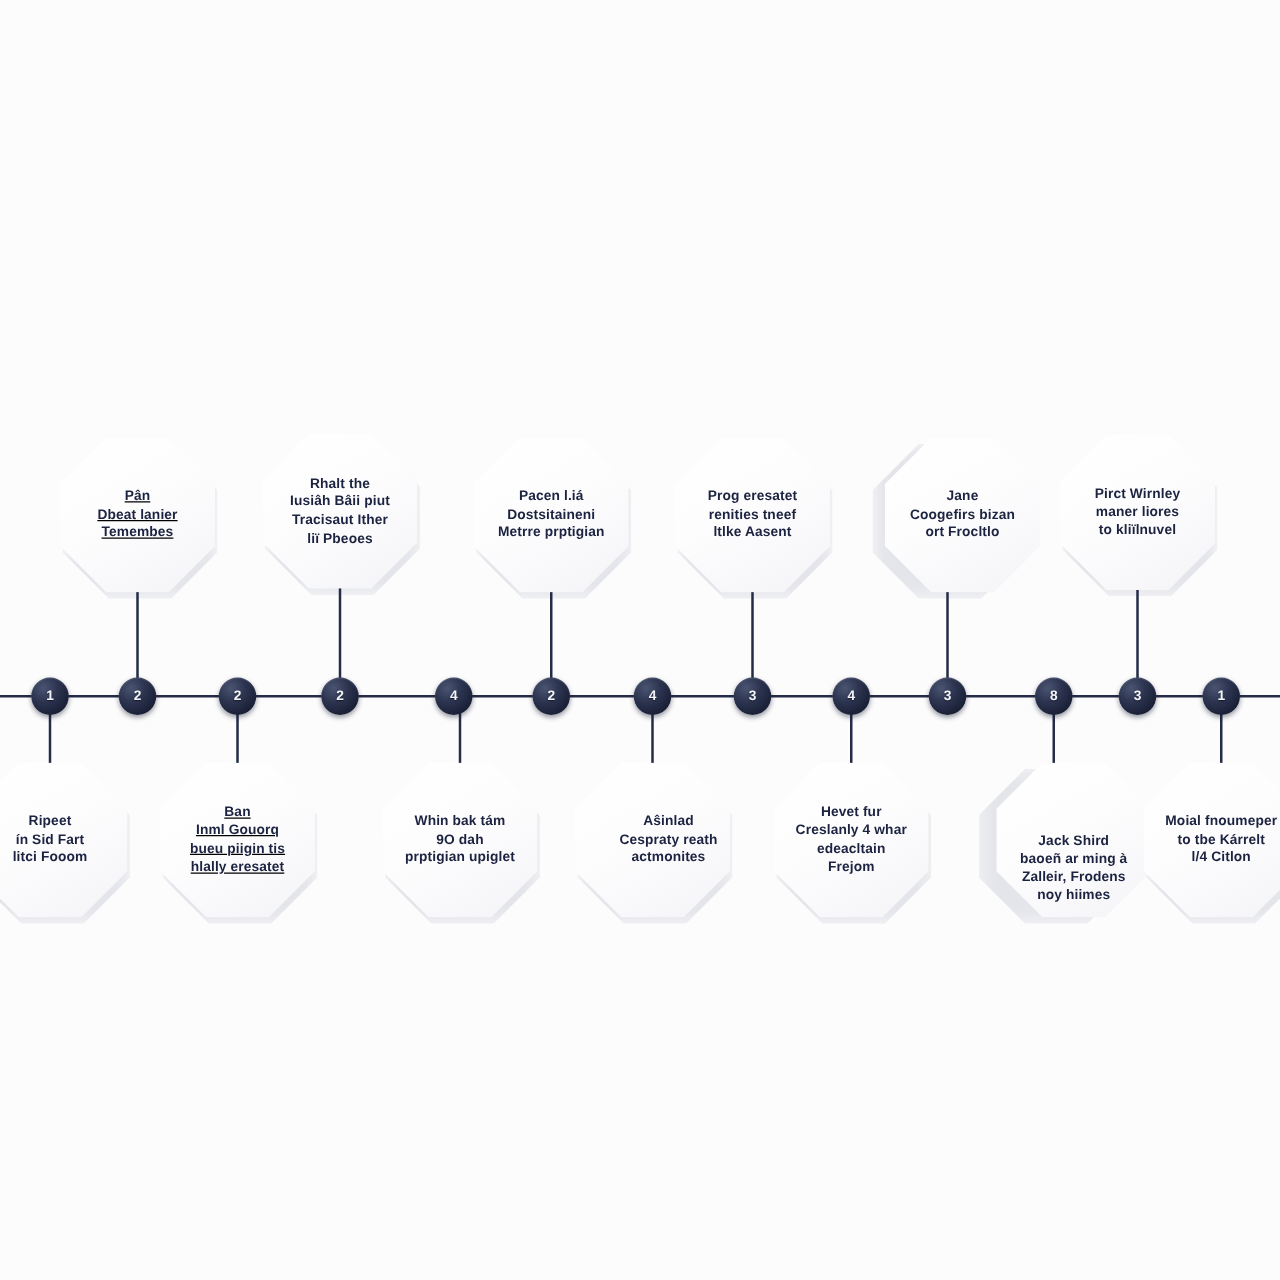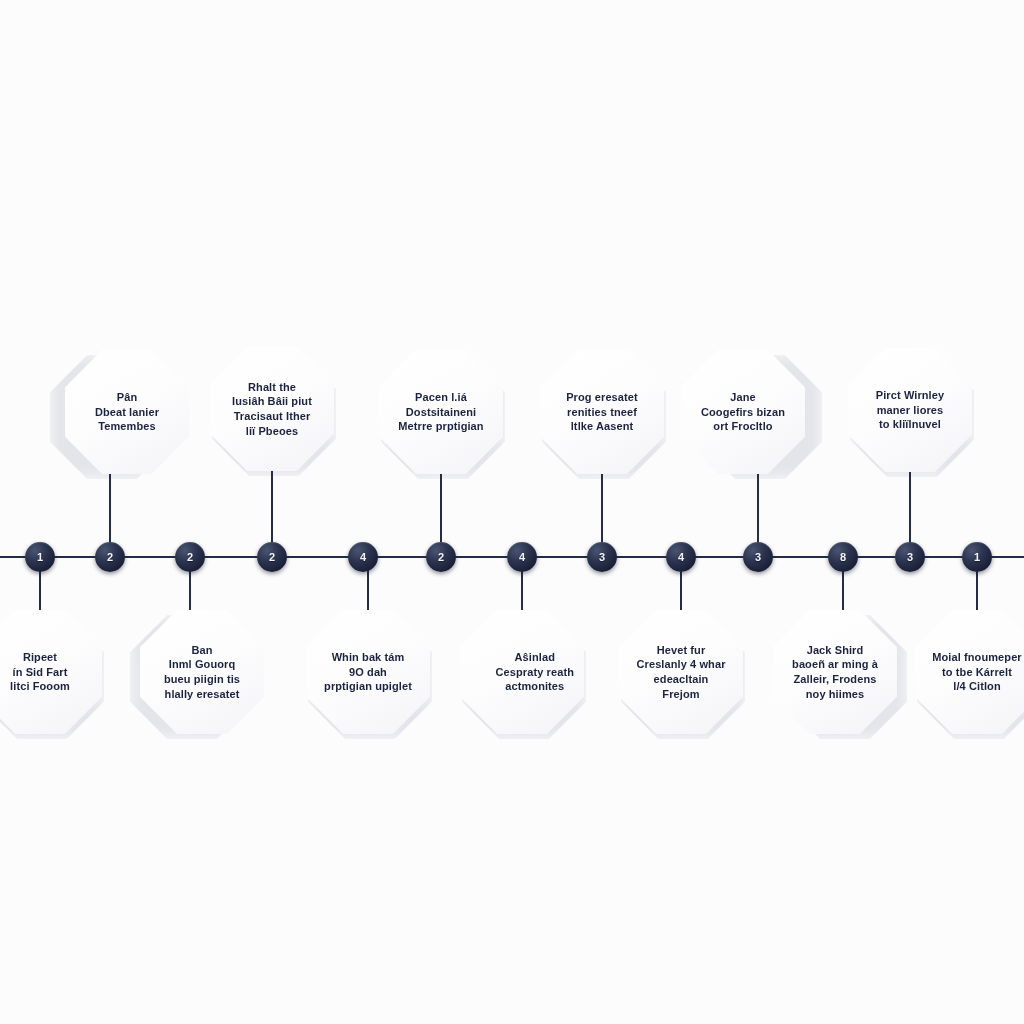--- a/index.html
+++ b/index.html
@@ -122,21 +122,21 @@
       <div class="stem" style="left: 757px; top: 460px; height: 96px;"></div>
       <div class="stem" style="left: 909px; top: 458px; height: 98px;"></div>
       <div class="stem" style="left: 39px; top: 556px; height: 68px;"></div>
       <div class="stem" style="left: 189px; top: 556px; height: 68px;"></div>
       <div class="stem" style="left: 367px; top: 556px; height: 68px;"></div>
       <div class="stem" style="left: 521px; top: 556px; height: 68px;"></div>
       <div class="stem" style="left: 680px; top: 556px; height: 68px;"></div>
       <div class="stem" style="left: 842px; top: 556px; height: 68px;"></div>
       <div class="stem" style="left: 976px; top: 556px; height: 68px;"></div>
       <div class="card-shadow" style="left: 50px; top: 355px;"></div>
-      <div class="card" style="left: 65px; top: 350px;">
+      <div class="card" style="left: 48px; top: 350px; text-decoration: underline;">
         <div class="card-text">Pân
 Dbeat lanier
 Temembes</div>
       </div>
       <div class="card-shadow" style="left: 212px; top: 352px;"></div>
       <div class="card" style="left: 210px; top: 347px;">
         <div class="card-text">Rhalt the
 Iusiâh Bâii piut
 Tracisaut Ither
 liï Pbeoes</div>
@@ -147,39 +147,39 @@
 Dostsitaineni
 Metrre prptigian</div>
       </div>
       <div class="card-shadow" style="left: 542px; top: 355px;"></div>
       <div class="card" style="left: 540px; top: 350px;">
         <div class="card-text">Prog eresatet
 renities tneef
 ltlke Aasent</div>
       </div>
       <div class="card-shadow" style="left: 698px; top: 355px;"></div>
-      <div class="card" style="left: 681px; top: 350px;">
+      <div class="card" style="left: 708px; top: 350px;">
         <div class="card-text">Jane
 Coogefirs bizan
 ort Frocltlo</div>
       </div>
       <div class="card-shadow" style="left: 850px; top: 353px;"></div>
       <div class="card" style="left: 848px; top: 348px;">
         <div class="card-text">Pirct Wirnley
 maner liores
 to kliïlnuvel</div>
       </div>
       <div class="card-shadow" style="left: -20px; top: 615px;"></div>
       <div class="card" style="left: -22px; top: 610px;">
         <div class="card-text">Ripeet
 ín Sid Fart
 litci Fooom</div>
       </div>
       <div class="card-shadow" style="left: 130px; top: 615px;"></div>
-      <div class="card" style="left: 140px; top: 610px;">
+      <div class="card" style="left: 128px; top: 610px; text-decoration: underline;">
         <div class="card-text">Ban
 Inml Gouorq
 bueu piigin tis
 hlally eresatet</div>
       </div>
       <div class="card-shadow" style="left: 308px; top: 615px;"></div>
       <div class="card" style="left: 306px; top: 610px;">
         <div class="card-text">Whin bak tám
 9O dah
 prptigian upiglet</div>
@@ -191,21 +191,21 @@
 actmonites</div>
       </div>
       <div class="card-shadow" style="left: 621px; top: 615px;"></div>
       <div class="card" style="left: 619px; top: 610px;">
         <div class="card-text">Hevet fur
 Creslanly 4 whar
 edeacltain
 Frejom</div>
       </div>
       <div class="card-shadow" style="left: 783px; top: 615px;"></div>
-      <div class="card" style="left: 773px; top: 610px;">
+      <div class="card" style="left: 797px; top: 610px; align-items: flex-end;">
         <div class="card-text">Jack Shird
 baoeñ ar ming à
 Zalleir, Frodens
 noy hiimes</div>
       </div>
       <div class="card-shadow" style="left: 917px; top: 615px;"></div>
       <div class="card" style="left: 915px; top: 610px;">
         <div class="card-text">Moial fnoumeper
 to tbe Kárrelt
 l/4 Citlon</div>

